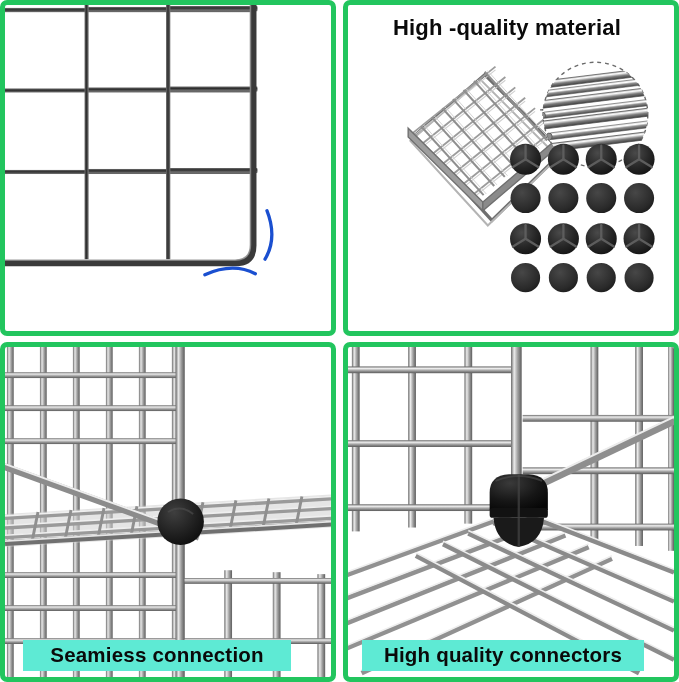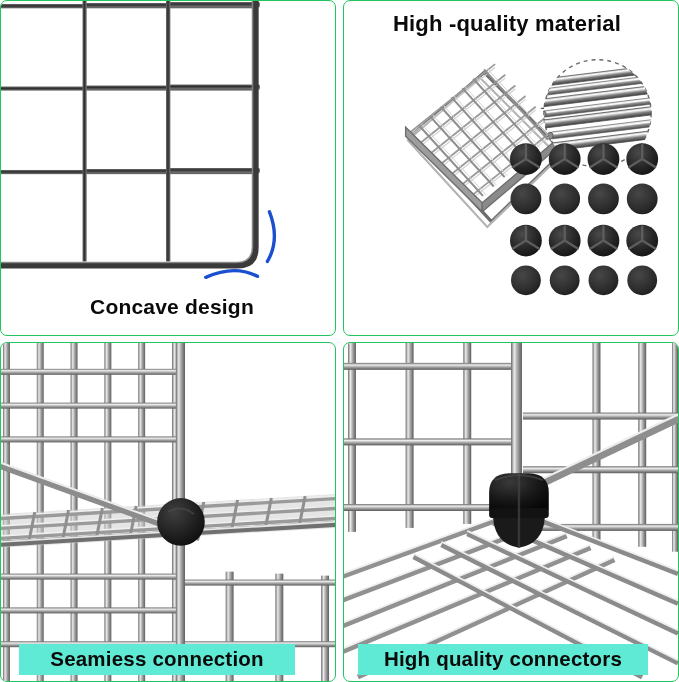--- a/index.html
+++ b/index.html
@@ -15,21 +15,21 @@
     background:#ffffff;
     display:grid;
     grid-template-columns:336px 1fr;
     grid-template-rows:336px 1fr;
     gap:6px 7px;
     box-sizing:border-box;
   }
   .panel{
     position:relative;
     background:#ffffff;
-    border:1px solid #22c55e;
+    border:5px solid #22c55e;
     border-radius:7px;
     overflow:hidden;
     box-sizing:border-box;
   }
   .stage{position:absolute;inset:0;overflow:hidden;}
   .stage svg{display:block;width:100%;height:100%;}
 
   
   .cap{
     position:absolute;
@@ -103,21 +103,20 @@
           <path d="M256 -10 L256 248 Q256 266 238 266 L-10 266" fill="none" stroke="#3a3a3a" stroke-width="6.4" stroke-linecap="round"></path>
           <path d="M253 -10 L253 247 Q253 263 237 263 L-10 263" fill="none" stroke="#8c8c8c" stroke-width="1.6" opacity=".85"></path>
         </g>
 
         <g stroke="#1a4fd0" fill="none" stroke-linecap="round">
           <path d="M270 212 Q281 240 268 262" stroke-width="3.4"></path>
           <path d="M206 278 Q235 265 258 277" stroke-width="3.4"></path>
         </g>
       </svg>
     </div>
-    <div class="cap cap-concave">Concave design</div>
   </div>
 
   <div class="panel">
     <div class="stage">
       <svg viewBox="0 0 336 336" preserveAspectRatio="none" aria-hidden="true">
         <defs>
           <linearGradient id="rodH" x1="0" y1="0" x2="0" y2="1">
             <stop offset="0" stop-color="#d9d9d9"></stop>
             <stop offset=".3" stop-color="#ffffff"></stop>
             <stop offset=".55" stop-color="#8f8f8f"></stop>

